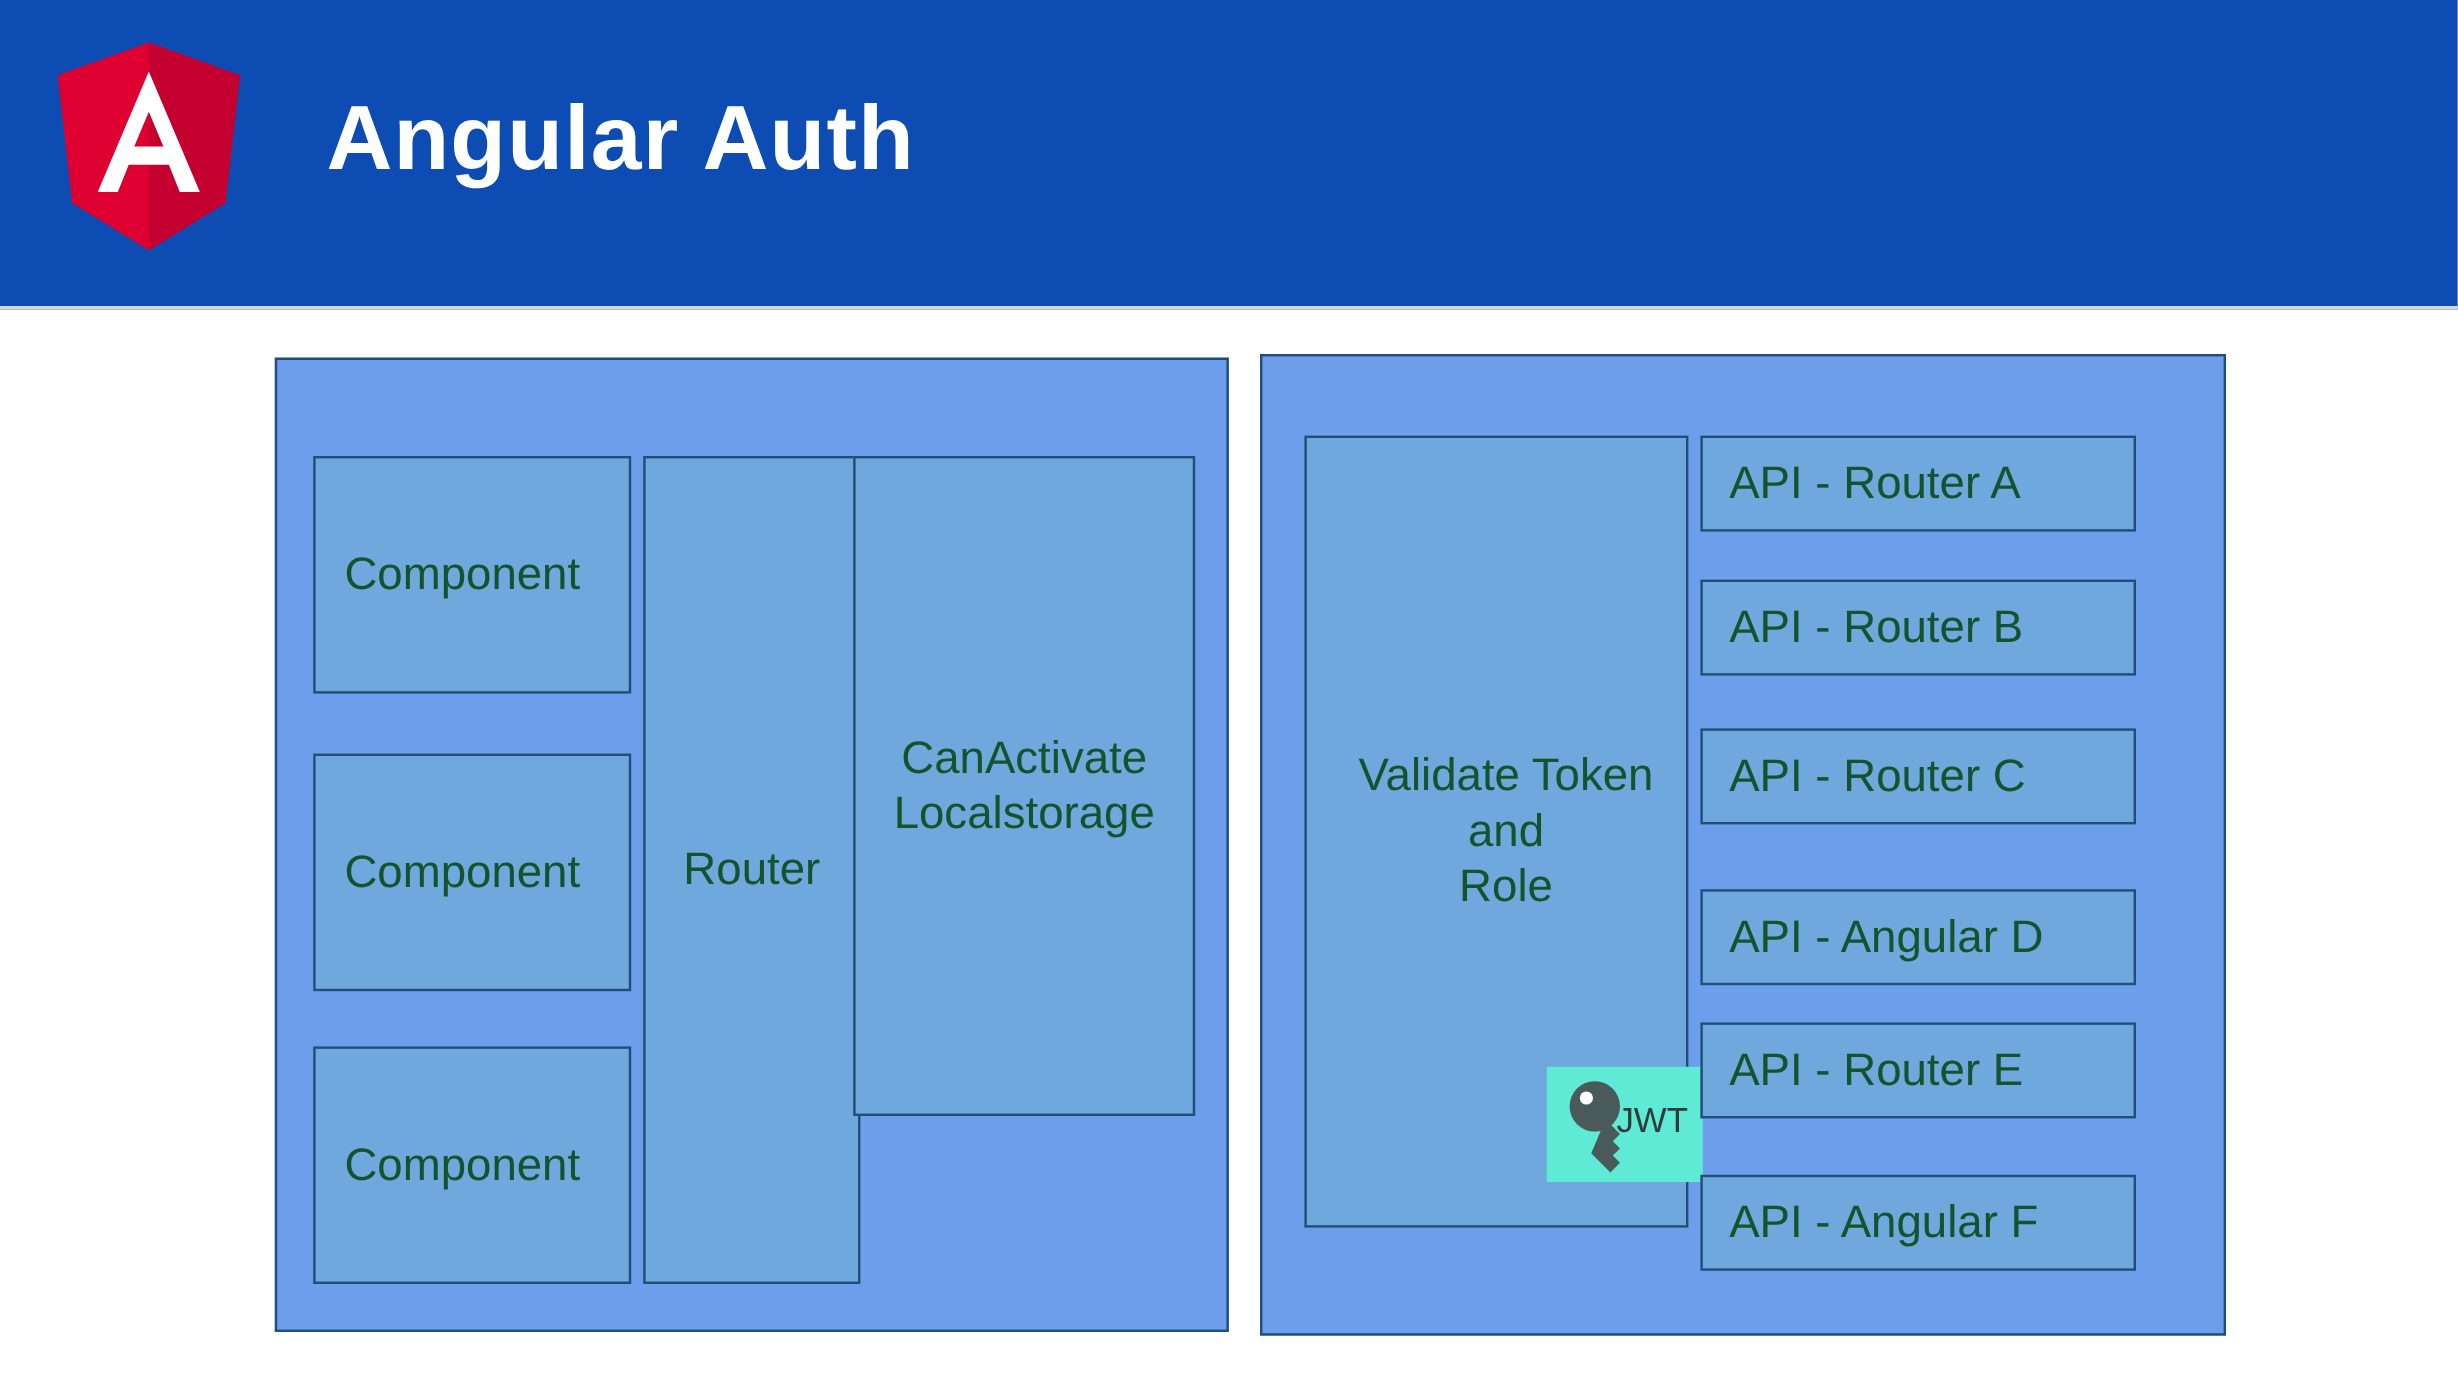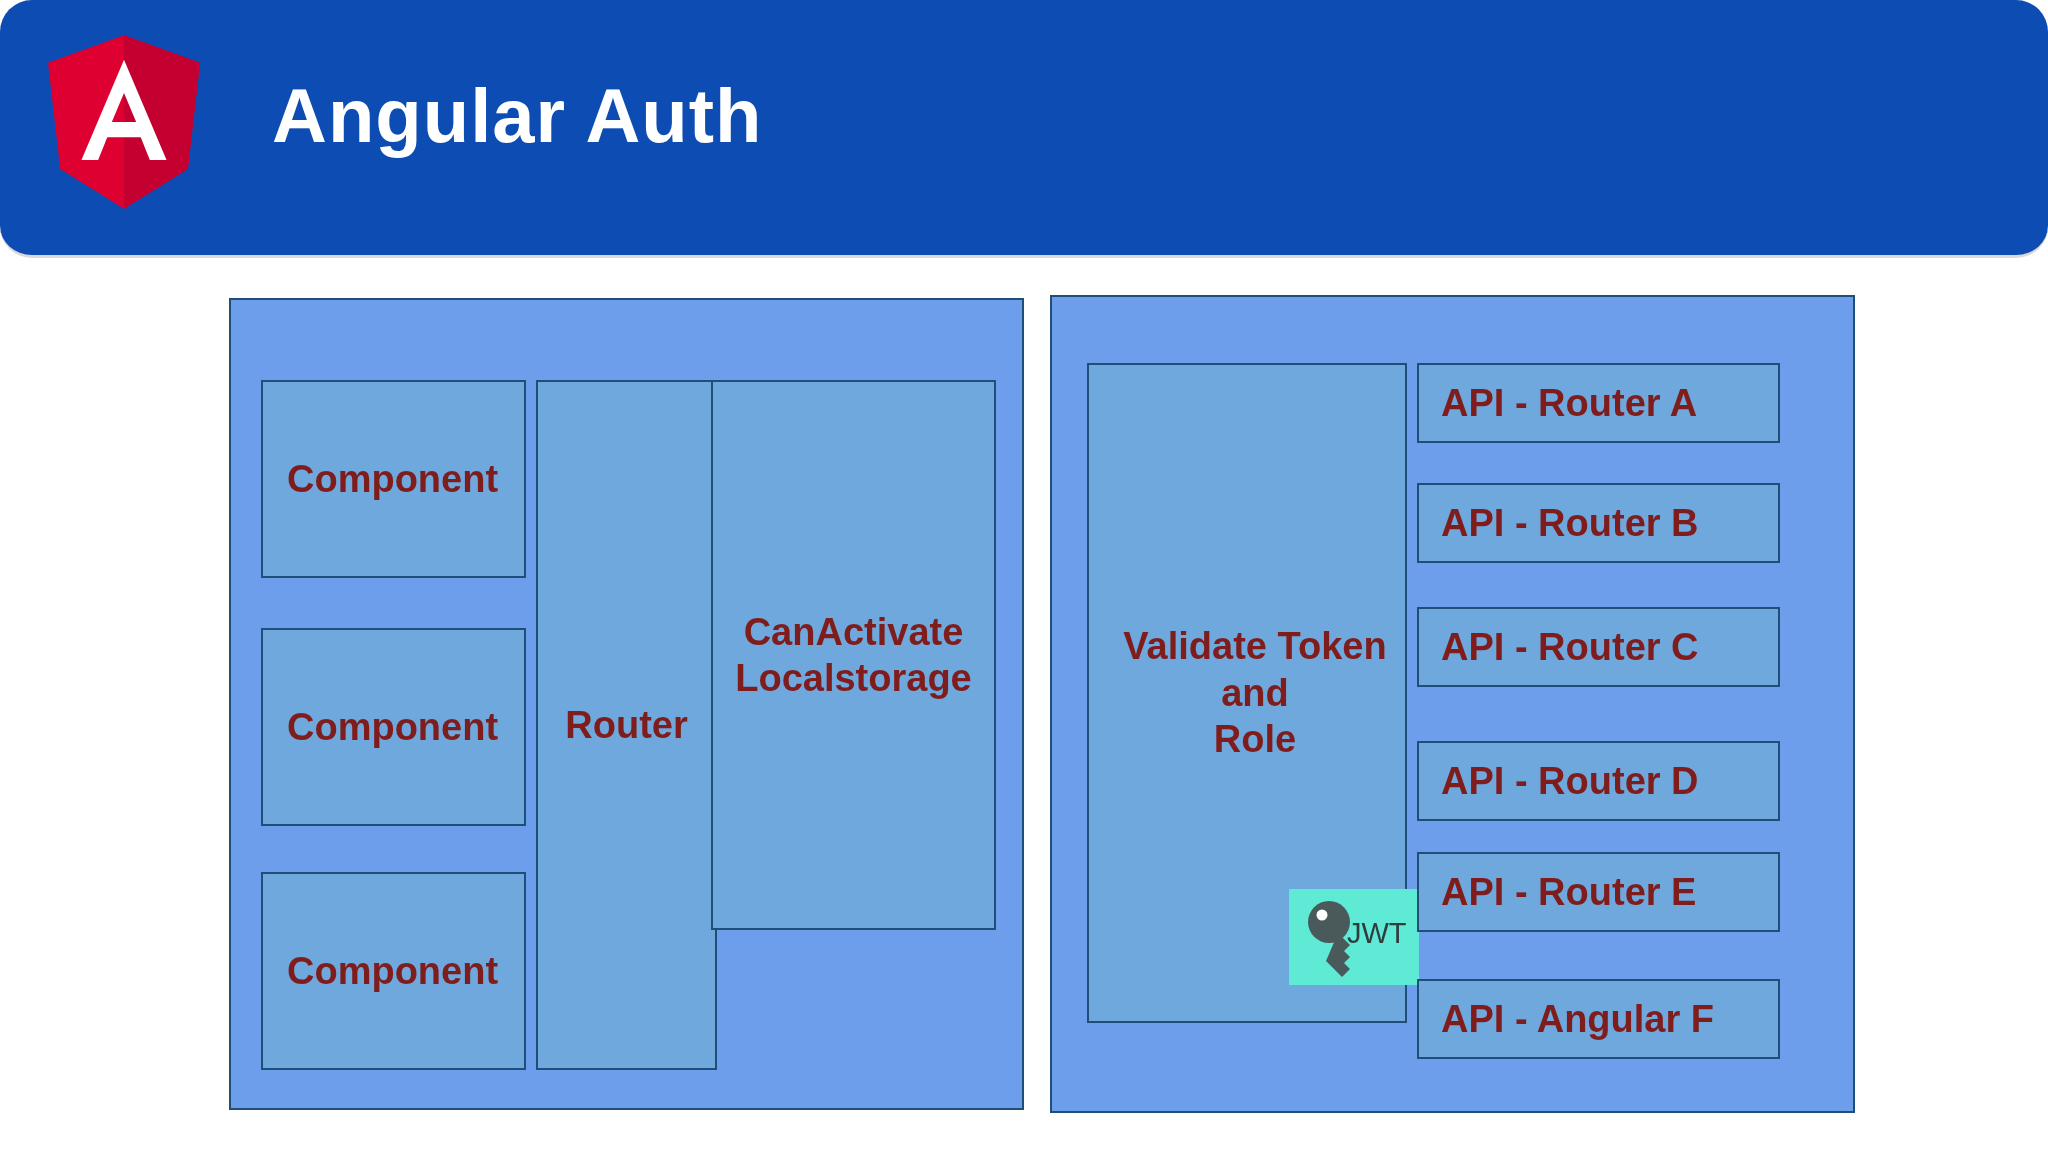--- a/index.html
+++ b/index.html
@@ -25,21 +25,20 @@
   
   .header-banner {
     position: absolute;
     left: 0;
     top: 0;
     width: 2048px;
     height: 258px;
     background: #0d4cb3;
     box-sizing: border-box;
     border-bottom: 3px solid #d9d9d9;
-    border-radius: 32px;
   }
 
   .angular-logo {
     position: absolute;
     left: 48px;
     top: 34px;
     width: 152px;
     height: 176px;
   }
   .angular-logo svg { display: block; width: 100%; height: 100%; }
@@ -76,29 +75,28 @@
     width: 805px;
     height: 818px;
   }
 
   
   .node {
     position: absolute;
     background: #6fa8dc;
     border: 2px solid #1f4e79;
     box-sizing: border-box;
-    color: #7f1d1d;
+    color: #14532d;
     display: flex;
     align-items: center;
     justify-content: flex-start;
     font-size: 38px;
     line-height: 1.22;
     white-space: pre-line;
     padding-left: 24px;
-    font-weight: bold;
   }
 
   
   #node-component-1 { left: 30px; top: 80px;  width: 265px; height: 198px; }
   #node-component-2 { left: 30px; top: 328px; width: 265px; height: 198px; }
   #node-component-3 { left: 30px; top: 572px; width: 265px; height: 198px; }
 
   
   #node-router {
     left: 305px; top: 80px; width: 181px; height: 690px;
@@ -195,20 +193,20 @@
         <text x="52" y="48" fill="#2f3c3c" font-family="'Liberation Sans', sans-serif" font-size="29" font-weight="normal">JWT</text>
       </svg>
     </div>
 
     <div class="node api-node" id="api-node-0">API - Router A</div>
 
     <div class="node api-node" id="api-node-1">API - Router B</div>
 
     <div class="node api-node" id="api-node-2">API - Router C</div>
 
-    <div class="node api-node" id="api-node-3">API - Router D</div>
+    <div class="node api-node" id="api-node-3">API - Angular D</div>
 
     <div class="node api-node" id="api-node-4">API - Router E</div>
 
     <div class="node api-node" id="api-node-5">API - Angular F</div>
   </div>
 
 </div>
 
 </body></html>

